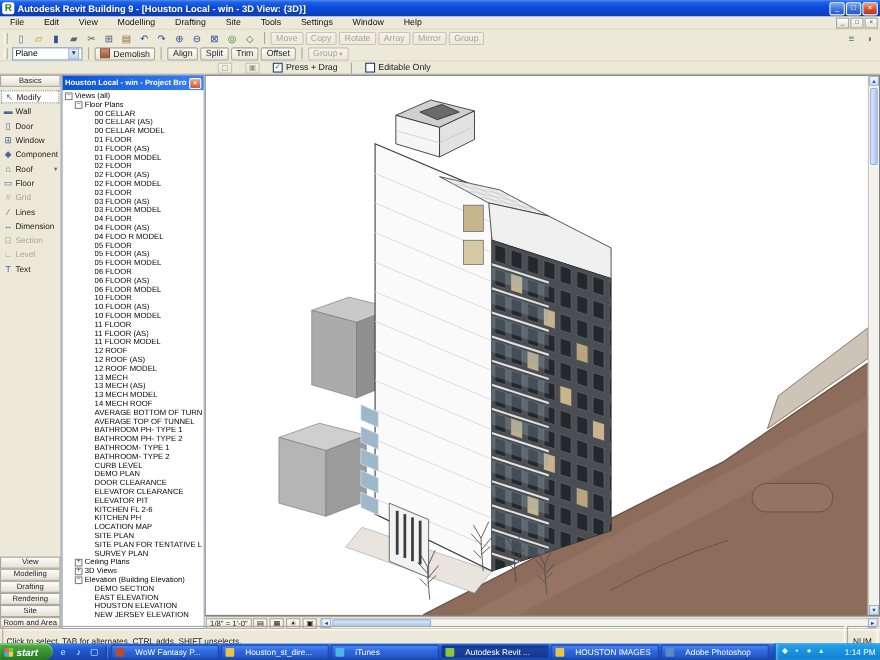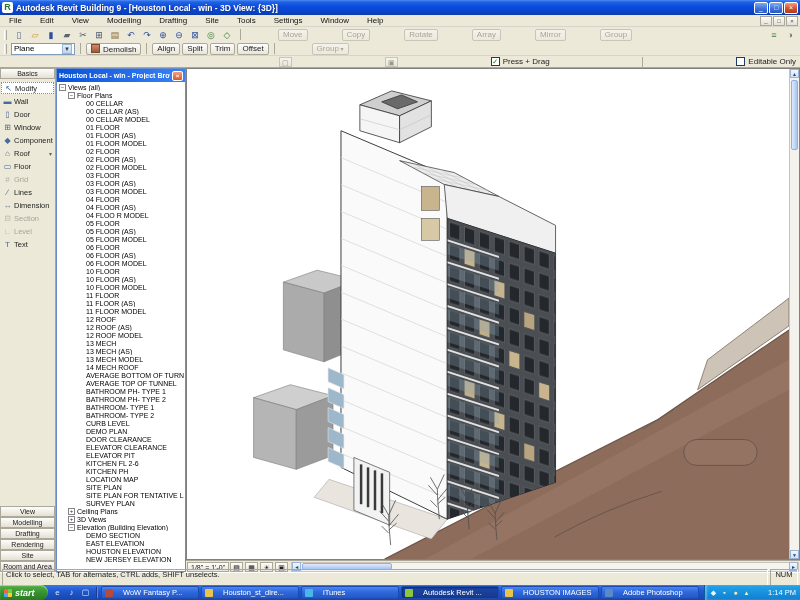--- a/index.html
+++ b/index.html
@@ -25,30 +25,30 @@
 
 .toolbar{position:absolute;left:0;right:0;background:#ece9d8;display:flex;align-items:center;gap:2px;padding:0 2px;}
 .t1{top:27px;height:15px;}
 .t2{top:42px;height:14px;border-bottom:1px solid #d8d4c8;}
 .grip{width:3px;height:10px;border-left:1px solid #fff;border-right:1px solid #aca899;margin:0 2px;flex:0 0 3px;}
 .iconrow{display:flex;align-items:center;}
 .tbico{width:16px;height:13px;display:flex;align-items:center;justify-content:center;font-size:9px;color:var(--c,#555);}
 .tbsep{width:1px;height:11px;background:#aca899;margin:0 3px;flex:0 0 1px;}
 .btnrow{display:flex;align-items:center;gap:2px;}
 .tbtn{font-size:8px;padding:0 4px;height:12px;line-height:10px;border:1px solid #aca899;border-radius:2px;background:linear-gradient(#fefefe,#e8e4d8);color:#222;white-space:nowrap;}
-.tbtn.disabled{color:#a8a49a;border-color:#c8c4b8;background:linear-gradient(#f4f2ec,#ece9d8);margin-left:32px;}
+.tbtn.disabled{color:#a8a49a;border-color:#c8c4b8;background:linear-gradient(#f4f2ec,#ece9d8);}
 .tbtn.dropdown::after{content:" ▾";font-size:6px;}
 .spacer{flex:1;}
 .combo{display:flex;align-items:center;height:12px;border:1px solid #7f9db9;background:#fff;font-size:8px;padding:0 2px;width:64px;}
 .combo .cval{flex:1;overflow:hidden;white-space:nowrap;}
 .combo .arrow{width:10px;height:10px;background:linear-gradient(#e8f0fc,#c0d4f0);border:1px solid #9ab4d8;font-size:6px;line-height:9px;text-align:center;color:#345;flex:0 0 10px;}
 .demoico{width:9px;height:9px;background:linear-gradient(#d98a6a,#9a5a3a);border:1px solid #7a4a2a;display:inline-block;margin-right:3px;vertical-align:-1px;}
 
 
-.optionsbar{position:absolute;top:56px;left:0;right:0;height:12px;background:#ece9d8;border-bottom:1px solid #aca899;display:flex;align-items:center;font-size:8px;gap:12px;padding:0 4px;color:#222;justify-content:space-between;}
+.optionsbar{position:absolute;top:56px;left:0;right:0;height:12px;background:#ece9d8;border-bottom:1px solid #aca899;display:flex;align-items:center;font-size:8px;gap:12px;padding:0 4px;color:#222;}
 .obico{width:13px;height:10px;border:1px solid #c8c4b8;background:linear-gradient(#f6f4ee,#e8e4d8);font-size:7px;text-align:center;line-height:9px;color:#998;}
 .chkwrap{display:flex;align-items:center;gap:3px;}
 .chk{width:9px;height:9px;border:1px solid #1a3a6a;background:#fff;font-size:7px;line-height:8px;text-align:center;color:#1a6a1a;}
 .osep{width:1px;height:10px;background:#aca899;}
 
 
 .work{position:absolute;top:68px;left:0;right:0;bottom:28px;display:flex;}
 
 
 .designbar{width:56px;background:#ece9d8;border-right:1px solid #aca899;display:flex;flex-direction:column;}
@@ -83,21 +83,21 @@
 .sbtn{width:9px;height:9px;background:linear-gradient(#f4f8ff,#cfe0f8);border:1px solid #9ab4d8;text-align:center;line-height:8px;font-size:5px;color:#346;flex:0 0 9px;}
 .sthumb-v{width:7px;height:70px;margin-top:2px;background:linear-gradient(90deg,#dfeafc,#a8c4ee);border:1px solid #8cb0e8;border-radius:2px;}
 .viewbar{height:12px;background:#ece9d8;border-top:1px solid #aca899;display:flex;align-items:center;font-size:7px;gap:1px;padding:0 1px;flex:0 0 12px;}
 .vbtn{height:10px;border:1px solid #aca899;background:linear-gradient(#fdfdfb,#e8e4d8);padding:0 3px;line-height:9px;font-size:7px;color:#222;white-space:nowrap;}
 .vbico{width:13px;text-align:center;padding:0;}
 .hscroll{flex:1;height:10px;display:flex;align-items:center;background:#f6f4ee;border:1px solid #c8c4b8;margin-left:2px;}
 .hthumb{width:90px;height:7px;background:linear-gradient(#dfeafc,#a8c4ee);border:1px solid #8cb0e8;border-radius:2px;margin:0 1px;}
 
 
 .statusbar{position:absolute;left:0;right:0;bottom:15px;height:13px;background:#ece9d8;display:flex;align-items:center;gap:2px;padding:0 2px;font-size:7.5px;border-top:1px solid #fff;color:#222;}
-.scell{border:1px solid;border-color:#aca899 #fff #fff #aca899;height:20px;line-height:9px;padding:0 3px;white-space:nowrap;overflow:hidden;}
+.scell{border:1px solid;border-color:#aca899 #fff #fff #aca899;height:20px;line-height:9px;padding:8px 3px;white-space:nowrap;overflow:hidden;}
 .smsg{flex:1;}
 .snum{width:28px;text-align:center;flex:0 0 28px;}
 
 
 .taskbar{position:absolute;left:0;right:0;bottom:0;height:15px;background:linear-gradient(#3a77e8,#2058cf 40%,#1746ad);display:flex;align-items:stretch;}
 .startbtn{width:48px;flex:0 0 48px;background:linear-gradient(#55b04a,#37922f 50%,#2a7a24);border-radius:0 8px 8px 0;color:#fff;font-weight:bold;font-style:italic;font-size:9px;display:flex;align-items:center;gap:3px;padding:0 6px 0 4px;box-shadow:inset 0 1px 1px #9ce08a;}
 .flag{width:8px;height:8px;border-radius:1px;background:conic-gradient(#7c3 0 25%,#fc3 0 50%,#4af 0 75%,#e64 0);flex:0 0 8px;}
 .ql{display:flex;align-items:center;gap:1px;padding:0 3px;}
 .qlico{width:13px;height:12px;font-size:8px;color:var(--c,#fff);text-align:center;line-height:12px;}
 .tsep{width:2px;border-left:1px solid #1a3a8a;border-right:1px solid #5a8af0;margin:2px 1px;}

